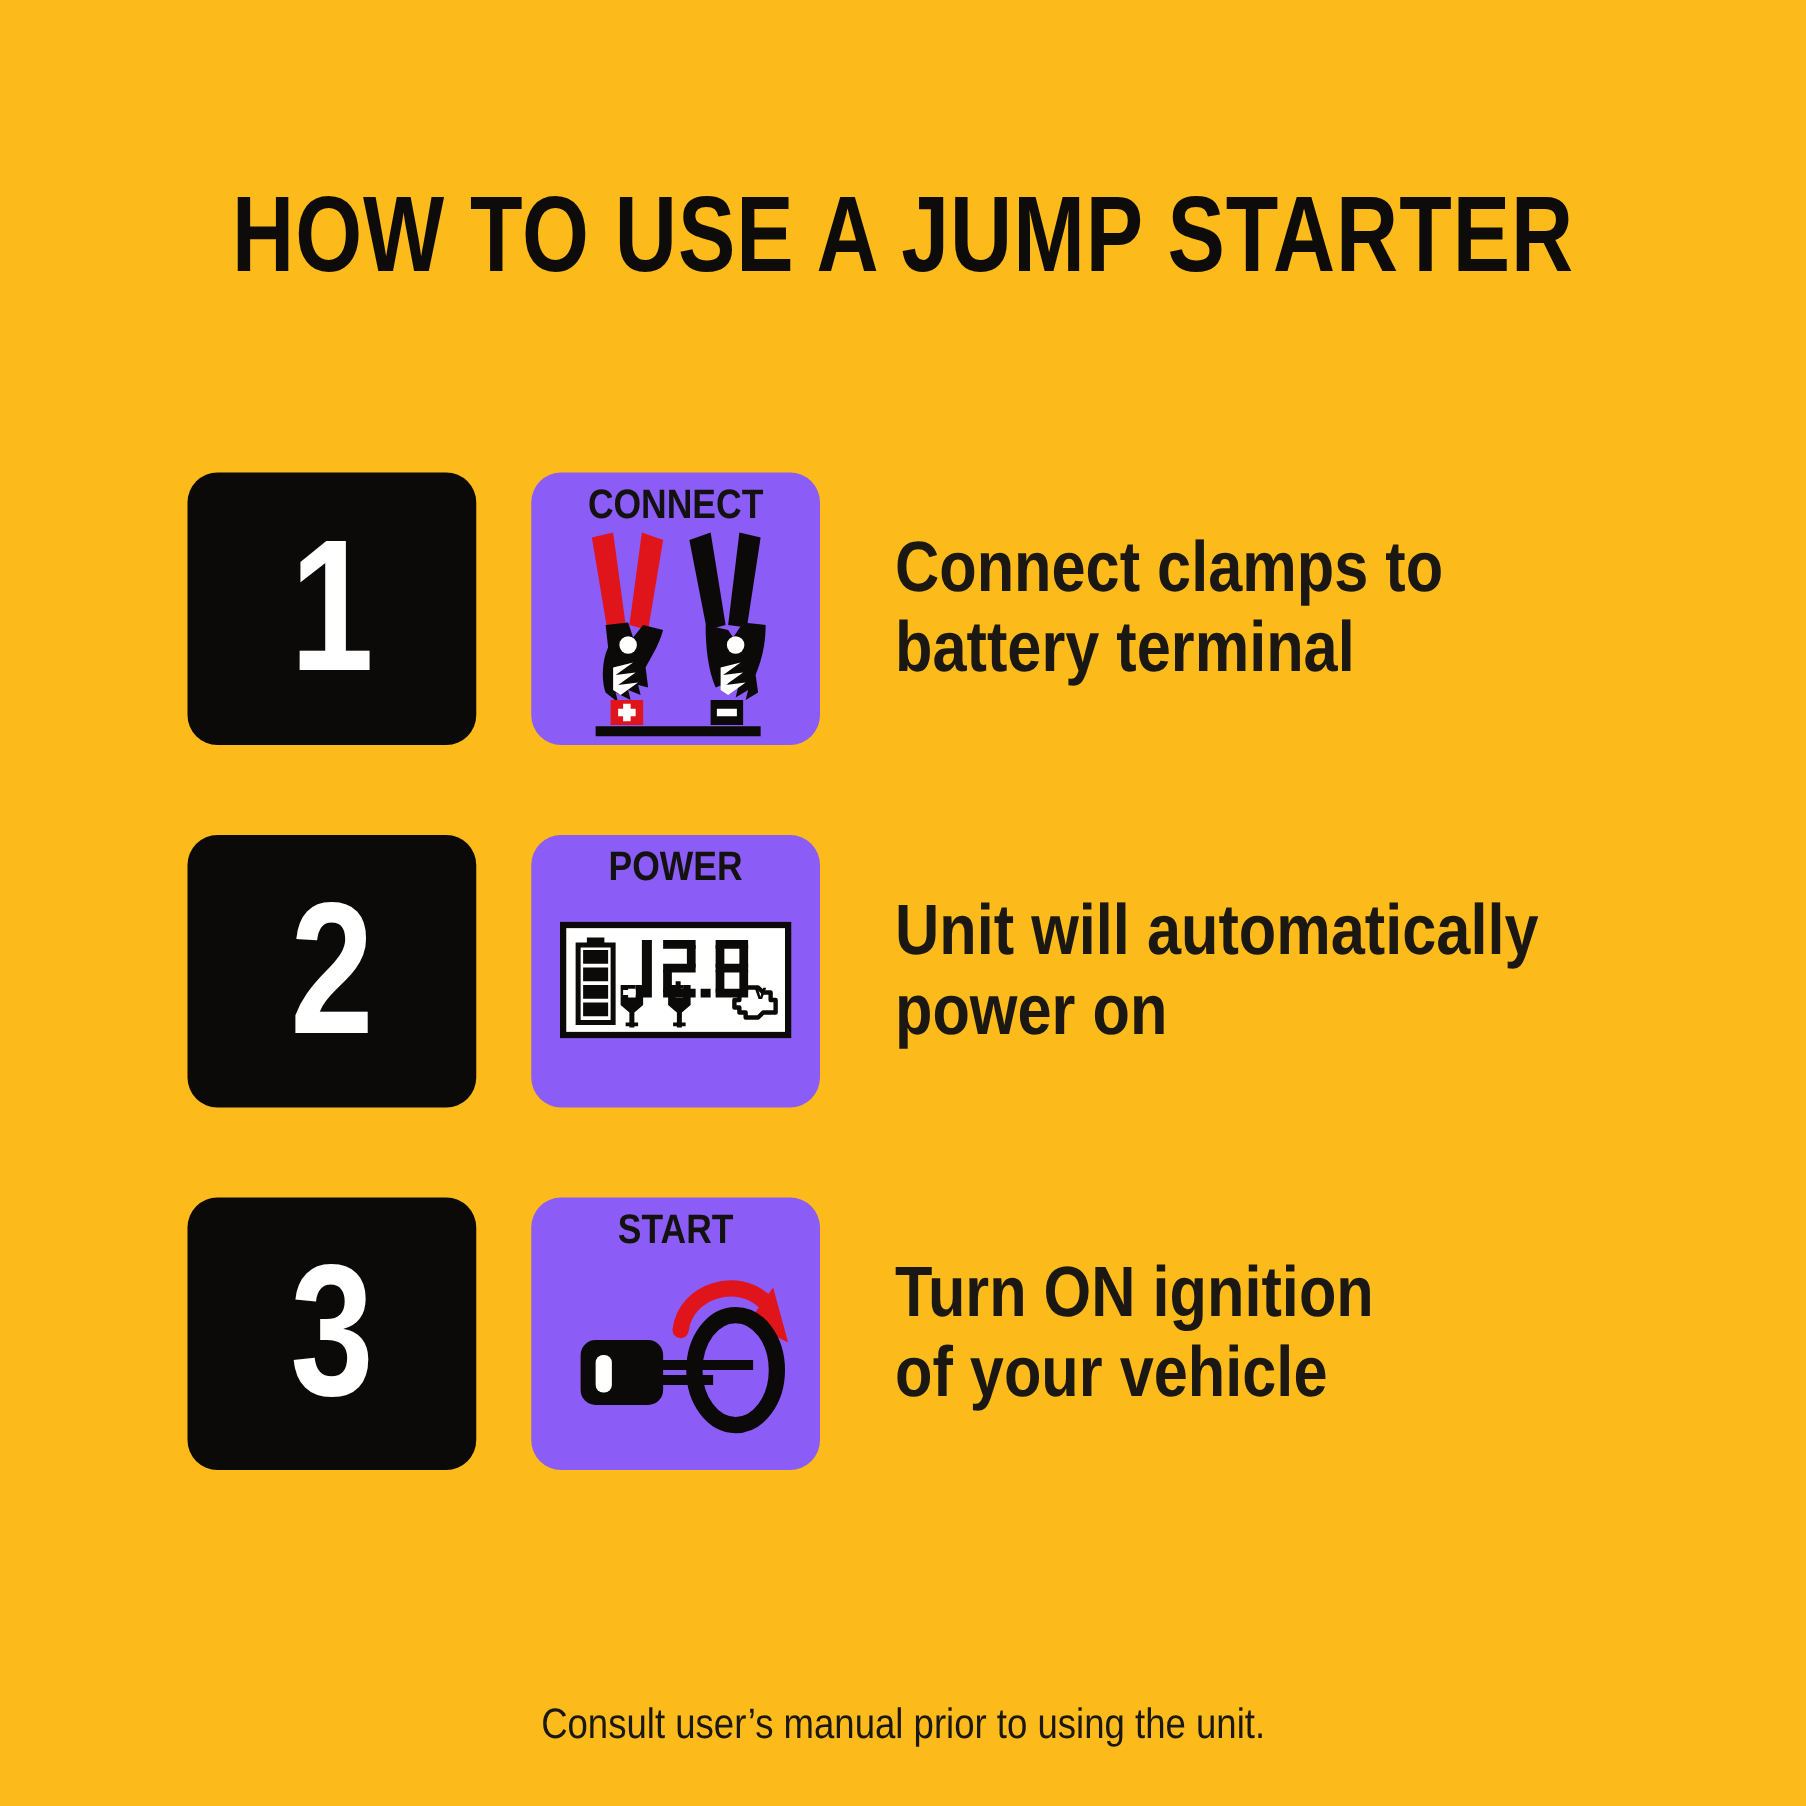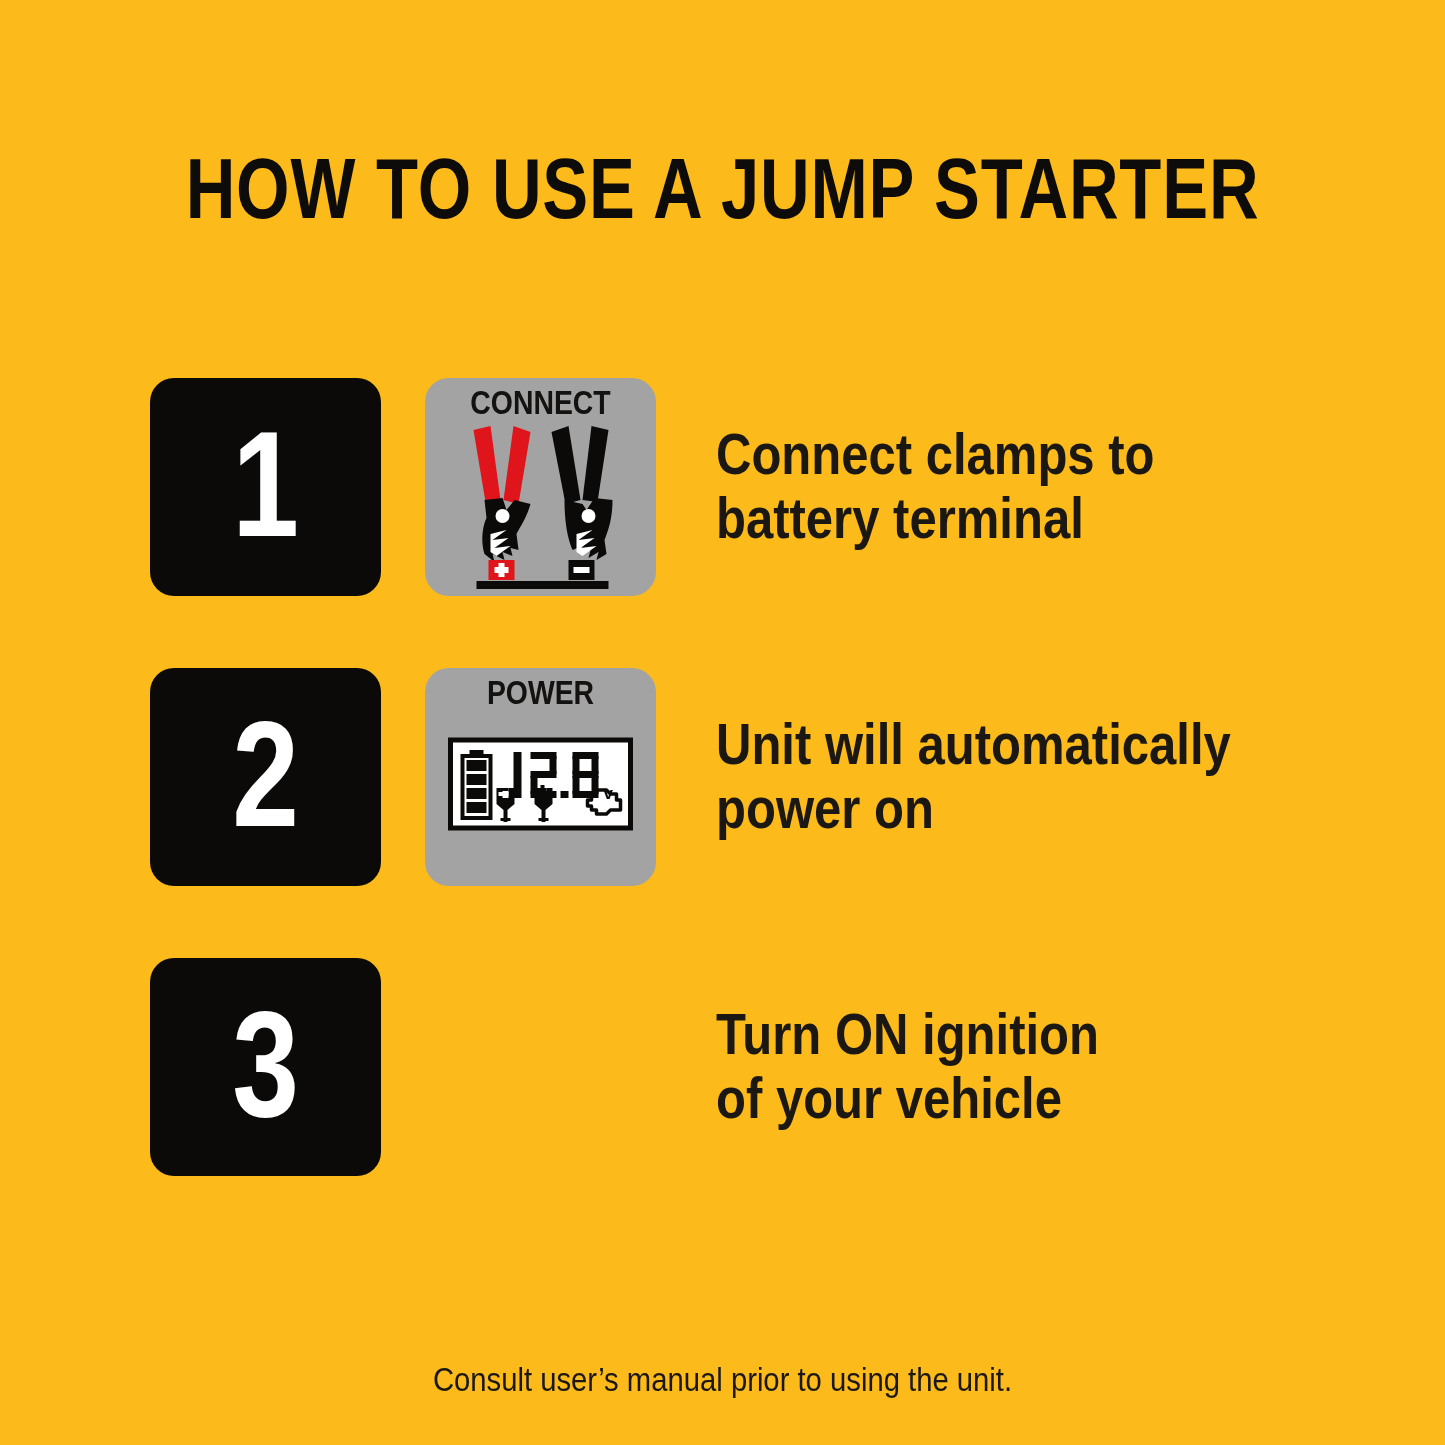--- a/index.html
+++ b/index.html
@@ -45,21 +45,21 @@
     font-size:150px;
     line-height:1;
     transform:scaleX(0.80);
     padding-bottom:6px;
     box-sizing:border-box;
   }
 
   .icon-tile{
     position:absolute;left:425px;top:378px;
     width:231px;height:218px;
-    background:#a3a3a3;
+    background:#8b5cf6;
     border-radius:24px;
   }
   .step .icon-tile{top:0;}
 
   .icon-label{
     position:absolute;left:0;right:0;top:8px;
     text-align:center;
     color:#141210;
     font-weight:bold;
     font-size:33px;
@@ -231,20 +231,38 @@
         <span class="ln">power on</span>
       </div>
     </div>
 
     <div class="step">
 
       <div class="num-tile">
         <div class="num">3</div>
       </div>
 
+      <div class="icon-tile">
+        <div class="icon-label">START</div>
+        <div class="icon-art">
+          <svg viewBox="0 0 200 168" xmlns="http://www.w3.org/2000/svg">
+
+            <path d="M104,62 C108,30 150,18 172,40" fill="none" stroke="#E0141B" stroke-width="13" stroke-linecap="round"></path>
+            <path d="M178,28 L190,72 L158,56 Z" fill="#E0141B"></path>
+
+            <ellipse cx="148" cy="94" rx="33" ry="44" fill="none" stroke="#0B0A09" stroke-width="13"></ellipse>
+
+            <rect x="70" y="86" width="92" height="8" fill="#0B0A09"></rect>
+            <rect x="70" y="98" width="60" height="8" fill="#0B0A09"></rect>
+
+            <rect x="24" y="70" width="66" height="52" rx="12" fill="#0B0A09"></rect>
+            <rect x="36" y="82" width="13" height="30" rx="6" fill="#FFFFFF"></rect>
+          </svg>
+        </div>
+      </div>
 
       <div class="step-text">
         <span class="ln">Turn ON ignition</span>
         <span class="ln">of your vehicle</span>
       </div>
     </div>
 
   </div>
 
   <div class="footer">Consult user’s manual prior to using the unit.</div>

